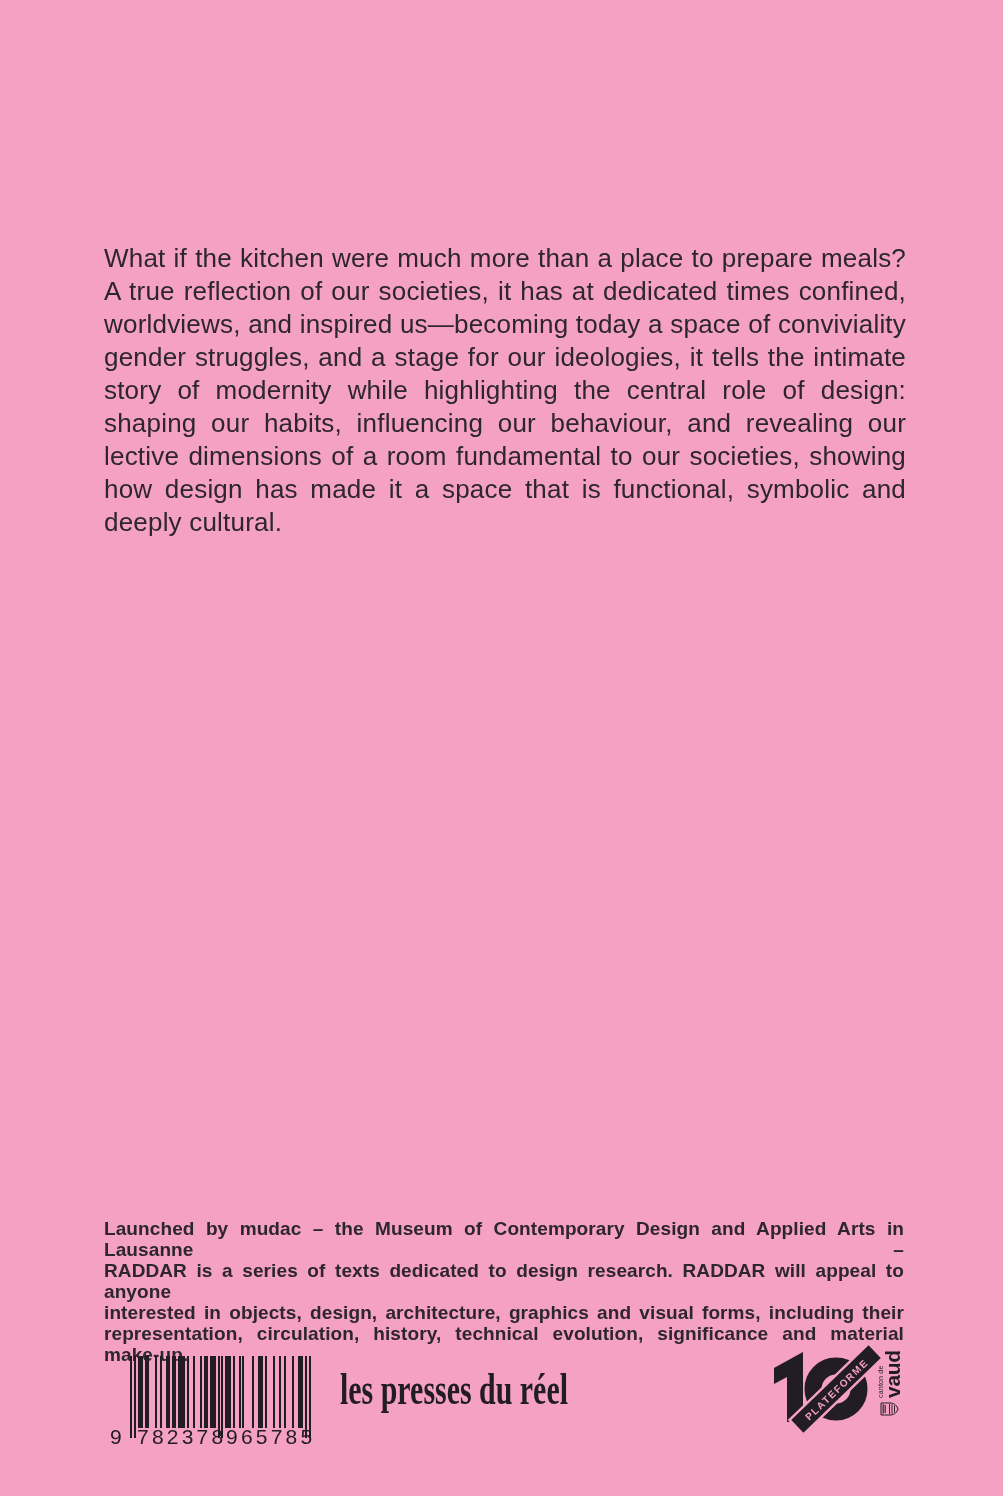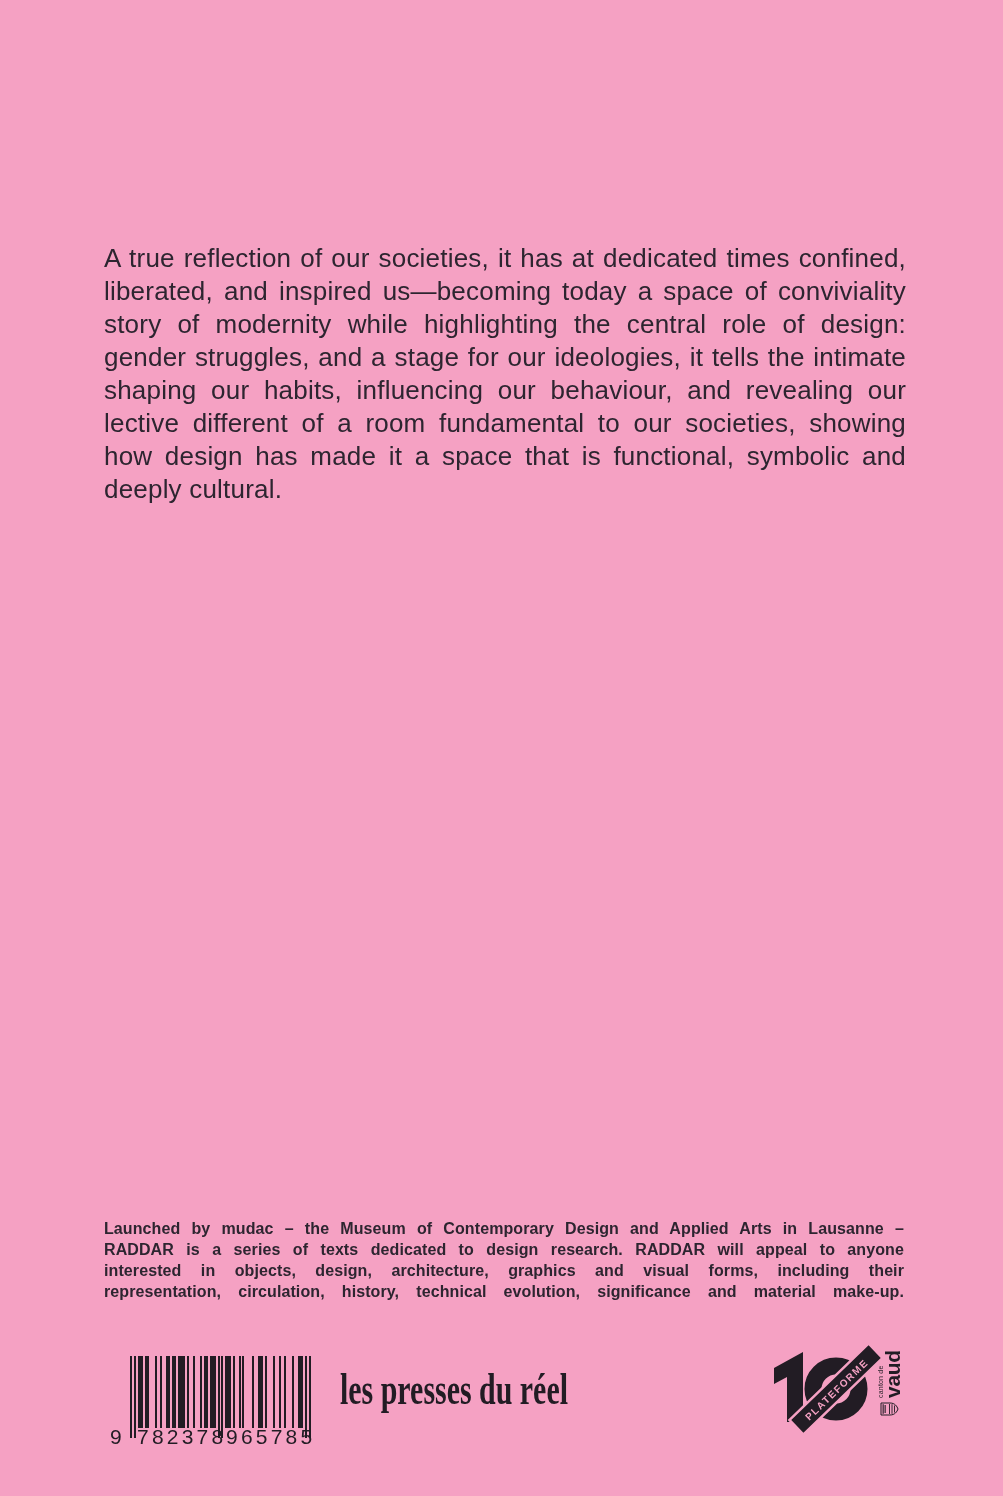--- a/index.html
+++ b/index.html
@@ -20,21 +20,21 @@
   .blurb{
     position:absolute;left:104px;top:242px;width:802px;
     font-size:26px;line-height:33px;letter-spacing:0.2px;
   }
   .tline{text-align:justify;text-align-last:justify;white-space:normal;}
   .tline.ragged{text-align-last:left;}
 
   
   .series{
     position:absolute;left:104px;top:1218px;width:800px;
-    font-size:16px;line-height:21px;font-weight:bold;letter-spacing:0.1px;
+    font-size:19px;line-height:21px;font-weight:bold;letter-spacing:0.1px;
   }
 
   
   .barcode{position:absolute;left:108px;top:1356px;width:215px;height:96px;}
   .barcode svg{position:absolute;left:22px;top:0;width:181px;height:82px;overflow:visible;}
   .barcode svg rect{fill:var(--ink2);}
   .bc-digits{
     position:absolute;left:0;top:69px;width:215px;height:27px;
     font-size:21px;color:var(--ink2);font-family:"Liberation Sans","DejaVu Sans",sans-serif;
   }
@@ -76,26 +76,27 @@
   .vaud-words{display:flex;flex-direction:column;justify-content:center;}
   .vaud-small{font-size:7px;line-height:7px;letter-spacing:0.2px;}
   .vaud-big{font-size:21px;line-height:18px;font-weight:bold;letter-spacing:-0.3px;}
 </style>
 </head>
 <body>
 
 <div class="cover">
 
   <div class="blurb">
+      <div class="tline">What if the kitchen were much more than a place to prepare meals?</div>
       <div class="tline">A true reflection of our societies, it has at dedicated times confined,</div>
-      <div class="tline">liberated, and inspired us—becoming today a space of conviviality</div>
+      <div class="tline">worldviews, and inspired us—becoming today a space of conviviality</div>
+      <div class="tline">gender struggles, and a stage for our ideologies, it tells the intimate</div>
       <div class="tline">story of modernity while highlighting the central role of design:</div>
-      <div class="tline">gender struggles, and a stage for our ideologies, it tells the intimate</div>
       <div class="tline">shaping our habits, influencing our behaviour, and revealing our</div>
-      <div class="tline">lective different of a room fundamental to our societies, showing</div>
+      <div class="tline">lective dimensions of a room fundamental to our societies, showing</div>
       <div class="tline">how design has made it a space that is functional, symbolic and</div>
       <div class="tline ragged">deeply cultural.</div>
     </div>
 
   <div class="series">
       <div class="tline">Launched by mudac – the Museum of Contemporary Design and Applied Arts in Lausanne –</div>
       <div class="tline">RADDAR is a series of texts dedicated to design research. RADDAR will appeal to anyone</div>
       <div class="tline">interested in objects, design, architecture, graphics and visual forms, including their</div>
       <div class="tline">representation, circulation, history, technical evolution, significance and material make-up.</div>
     </div>

